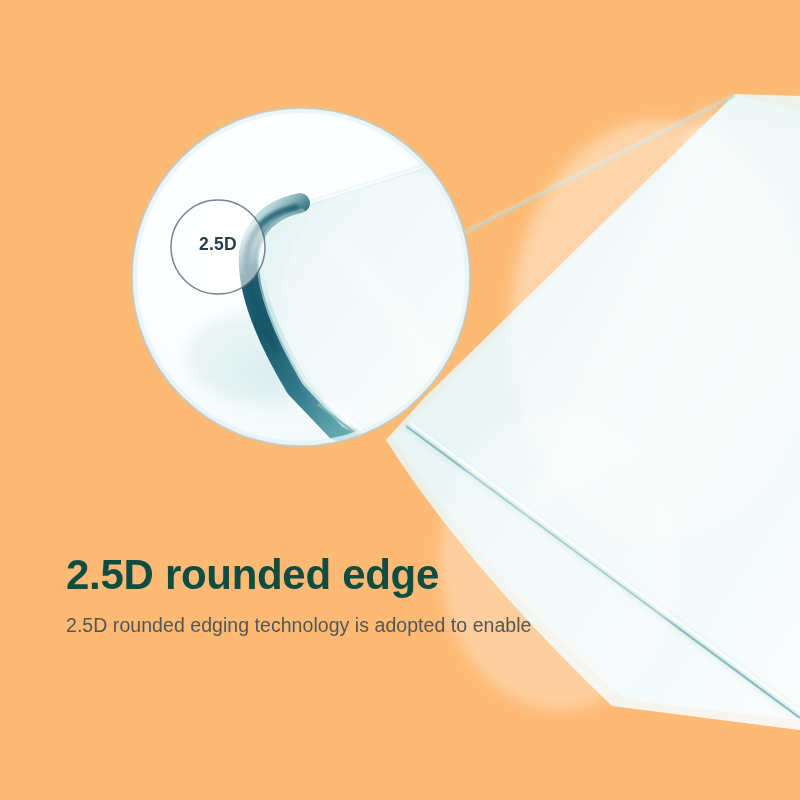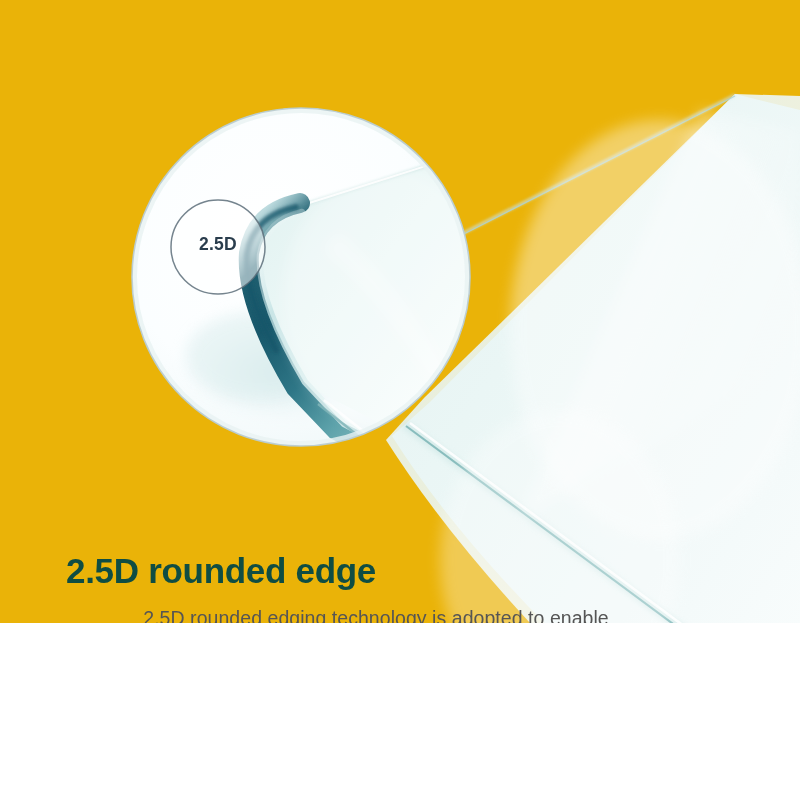--- a/index.html
+++ b/index.html
@@ -10,22 +10,22 @@
     width: 800px;
     height: 800px;
     background: #ffffff;
     font-family: "Liberation Sans", sans-serif;
     overflow: hidden;
   }
 
   #stage {
     position: relative;
     width: 800px;
-    height: 623px;
-    background: #eab308;
+    height: 800px;
+    background: #fdba74;
     overflow: hidden;
   }
 
   
   #artwork {
     position: absolute;
     left: 0;
     top: 0;
     width: 800px;
     height: 800px;
@@ -49,41 +49,40 @@
 
   
   #caption {
     position: absolute;
     left: 66px;
     top: 552px;
     width: 620px;
   }
   #caption-title {
     font-family: "Liberation Sans", sans-serif;
-    font-size: 35px;
+    font-size: 42px;
     font-weight: bold;
     color: #0f4d43;
     letter-spacing: -0.3px;
     line-height: 1.08;
     margin: 0;
     white-space: nowrap;
   }
   #caption-body {
     margin: 14px 0 0 0;
     font-family: "Liberation Sans", sans-serif;
     font-size: 19.5px;
     font-weight: normal;
     color: #555555;
     line-height: 1.52;
     letter-spacing: 0.05px;
   }
   #caption-body .bline {
     display: block;
     white-space: nowrap;
-    text-align: center;
   }
 </style>
 </head>
 <body>
 
 <div id="stage">
 
   <svg id="artwork" viewBox="0 0 800 800" width="800" height="800" xmlns="http://www.w3.org/2000/svg">
     <defs>
 

